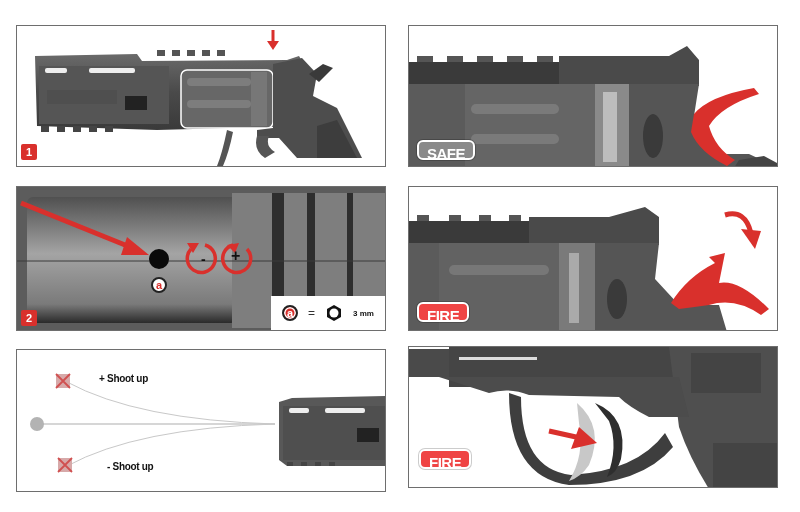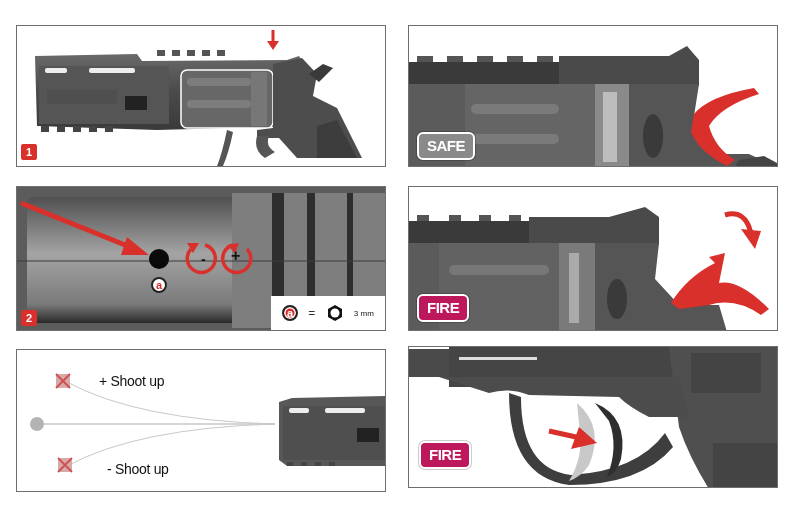--- a/index.html
+++ b/index.html
@@ -6,29 +6,29 @@
   html, body { width: 800px; height: 512px; background: #ffffff; overflow: hidden; font-family: "Liberation Sans", sans-serif; }
   .page { position: relative; width: 800px; height: 512px; background: #fff; }
   .panel { position: absolute; border: 1.5px solid #6e6e6e; background: #fff; overflow: hidden; }
   #p1 { left: 16px; top: 25px; width: 370px; height: 142px; }
   #p2 { left: 16px; top: 186px; width: 370px; height: 145px; background: #5a5a5a; }
   #p3 { left: 16px; top: 349px; width: 370px; height: 143px; }
   #p4 { left: 408px; top: 25px; width: 370px; height: 142px; }
   #p5 { left: 408px; top: 186px; width: 370px; height: 145px; }
   #p6 { left: 408px; top: 346px; width: 370px; height: 142px; }
   .badge-num { position: absolute; width: 16px; height: 16px; background: #d9302c; color: #fff; font-weight: bold; font-size: 11px; line-height: 16px; text-align: center; border-radius: 2px; }
-  .badge-mode { position: absolute; height: 28px; padding: 0 8px; border-radius: 6px; color: #fff; font-weight: bold; font-size: 15px; line-height: 24px; letter-spacing: -0.5px; font-family: "Liberation Sans", sans-serif; border: 2px solid #fff; box-shadow: 0 0 0 1px rgba(0,0,0,0.2); }
+  .badge-mode { position: absolute; height: 20px; padding: 0 8px; border-radius: 6px; color: #fff; font-weight: bold; font-size: 15px; line-height: 24px; letter-spacing: -0.5px; font-family: "Liberation Sans", sans-serif; border: 2px solid #fff; box-shadow: 0 0 0 1px rgba(0,0,0,0.2); }
   .badge-mode.safe { background: #8a8a8a; }
-  .badge-mode.fire { background: #be185d; }
-  .label-shoot { position: absolute; font-size: 14px; font-weight: normal; color: #111; letter-spacing: -0.3px; }
+  .badge-mode.fire { background: #ef4444; }
+  .label-shoot { position: absolute; font-size: 10px; font-weight: bold; color: #111; letter-spacing: -0.3px; }
   .legend-box { position: absolute; right: 0; bottom: 0; width: 114px; height: 34px; background: #fff; display: flex; align-items: center; justify-content: space-around; padding: 0 6px; }
   .circ-a { width: 16px; height: 16px; border-radius: 50%; border: 2px solid #222; background: #fff; color: #d9302c; font-weight: bold; font-size: 11px; line-height: 12px; text-align: center; }
   .circ-a.red { background: #d9302c; color: #fff; border-color: #222; box-shadow: 0 0 0 1.5px #fff inset; }
   .legend-eq { font-size: 12px; color: #333; }
-  .legend-size { font-size: 8px; font-weight: normal; color: #111; }
+  .legend-size { font-size: 8px; font-weight: bold; color: #111; }
   svg { position: absolute; left: 0; top: 0; }
 </style>
 </head>
 <body>
 
 <div class="page">
 
   <div class="panel" id="p1">
     <svg width="370" height="142" viewBox="0 0 370 142">
       <defs>

